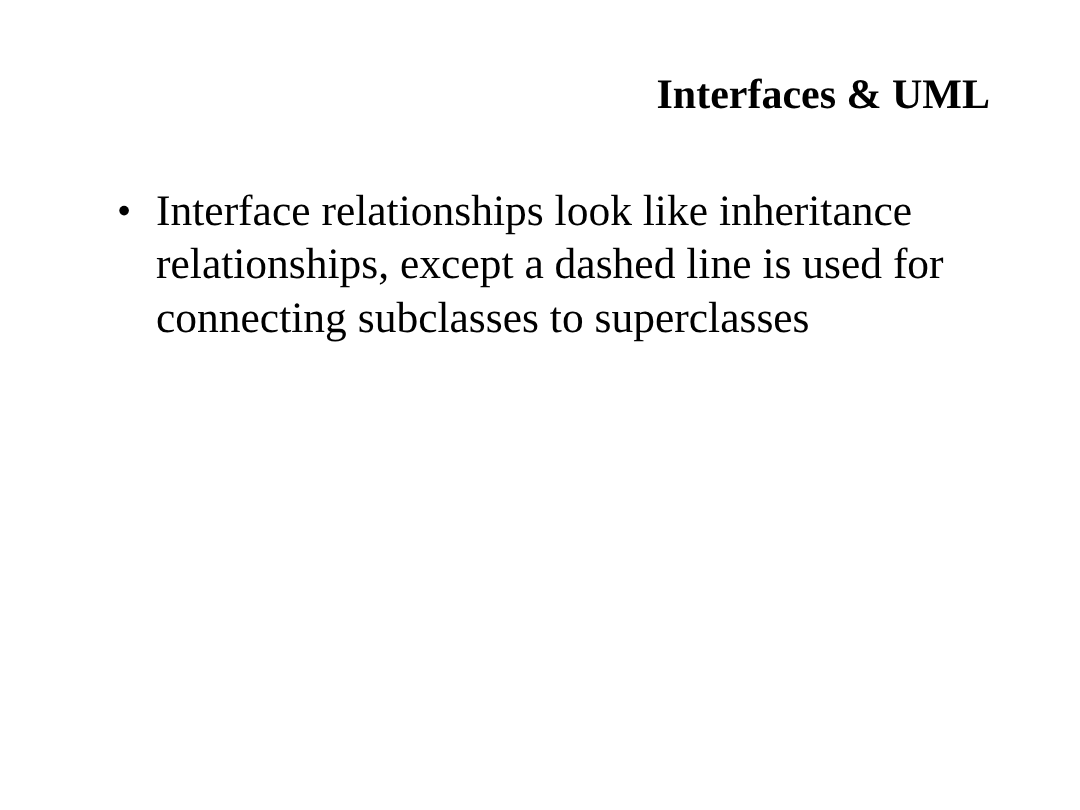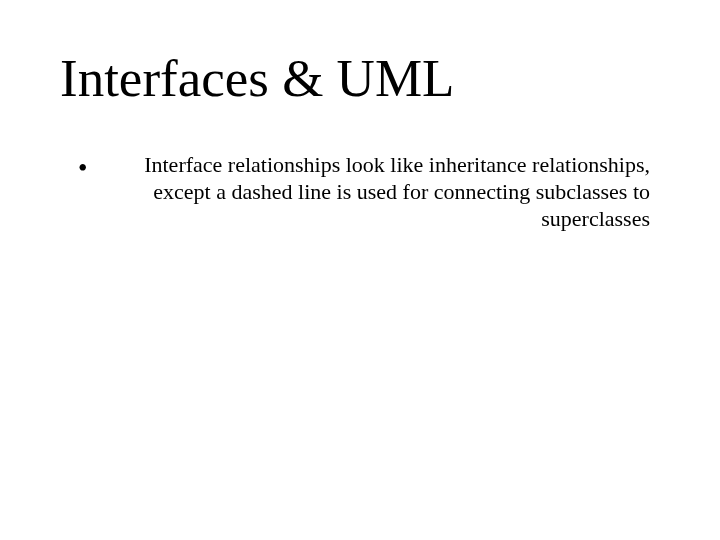--- a/index.html
+++ b/index.html
@@ -11,37 +11,36 @@
     font-family: "Times New Roman", Times, serif;
     color: #000000;
   }
   .slide {
     width: 720px;
     height: 540px;
     box-sizing: border-box;
     padding: 48px 60px 40px 60px;
   }
   .title {
-    text-align: left;
-    font-size: 53px;
-    font-weight: normal;
+    text-align: right;
+    font-size: 28px;
+    font-weight: bold;
     margin: 0 0 44px 0;
   }
   ul.bullets {
     list-style: none;
     margin: 0;
     padding: 0 10px 0 18px;
   }
   ul.bullets li {
     position: relative;
-    font-size: 22px;
+    font-size: 29px;
     line-height: 1.22;
     margin: 16px 0 6px 0;
     padding-left: 26px;
-    text-align: right;
   }
   ul.bullets li::before {
     content: "•";
     position: absolute;
     left: 0;
     top: 0;
     font-size: 27px;
     line-height: 1.22;
   }
 </style>

